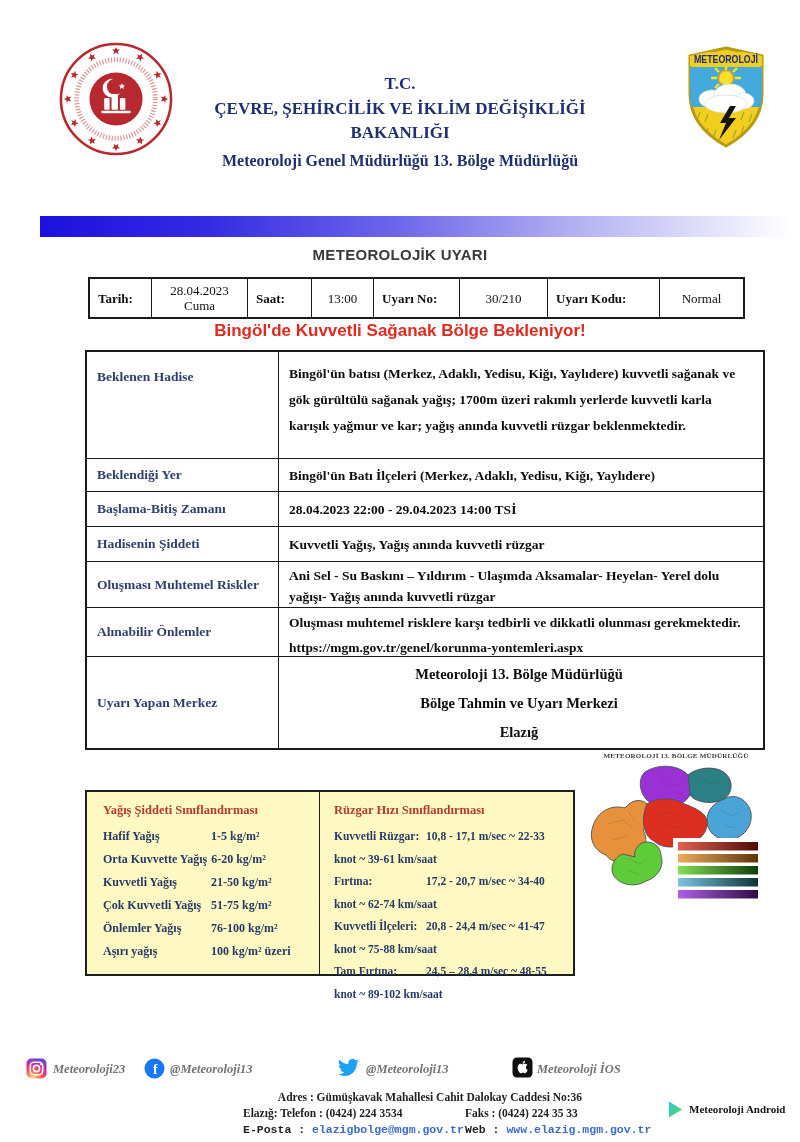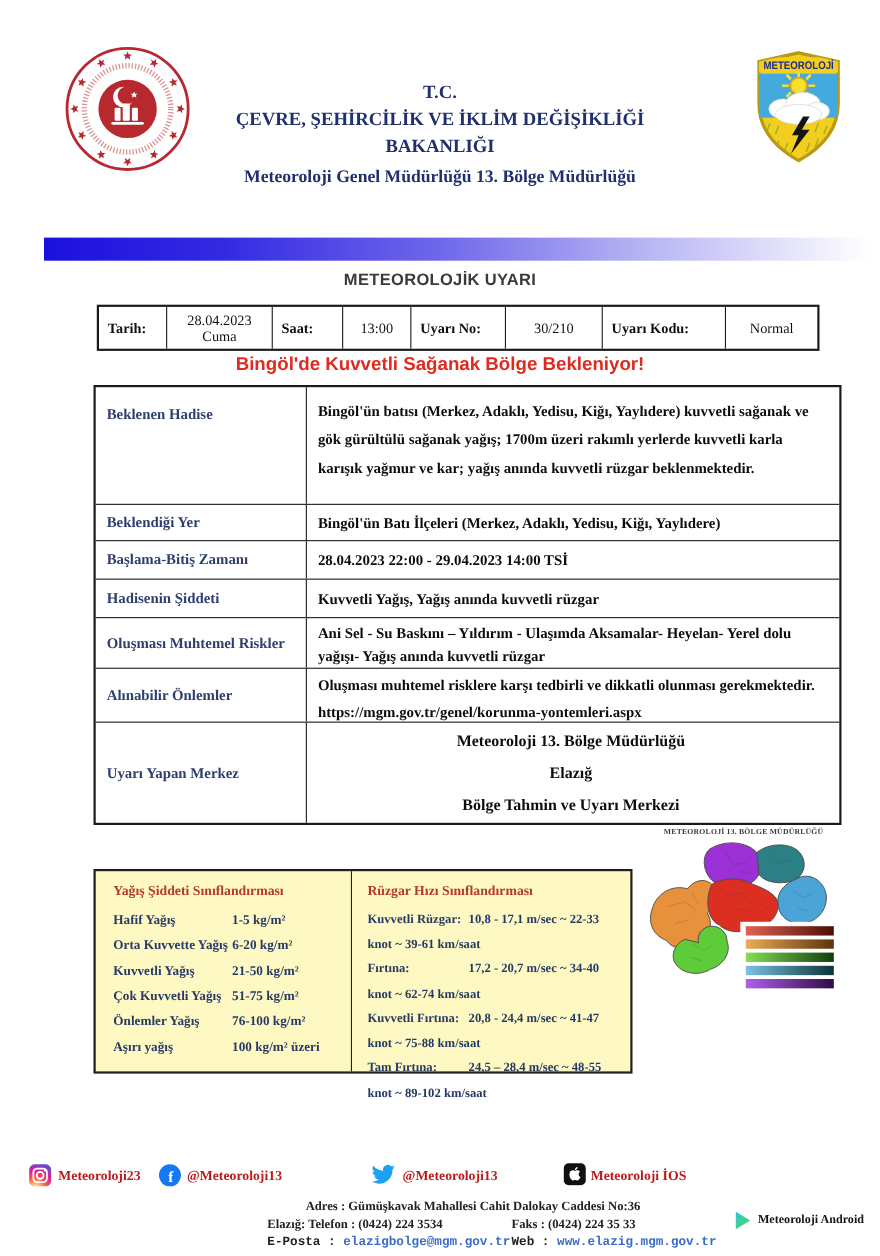--- a/index.html
+++ b/index.html
@@ -66,21 +66,21 @@
   .rainrow .rl{min-width:104px;padding-right:4px;}
   .windrow{font-size:11.5px;font-weight:bold;color:#273a66;line-height:22.5px;margin:0;}
   .windrow .wl{display:inline-block;width:92px;}
 
   
   .soc-ico{width:21px;height:21px;}
   .ig{left:26px;top:1058px;} .igl{left:53px;top:1062px;}
   .fb{left:144px;top:1058px;} .fbl{left:170px;top:1062px;}
   .tw{left:338px;top:1057px;} .twl{left:366px;top:1062px;}
   .ap{left:512px;top:1057px;} .apl{left:537px;top:1062px;}
-  .soclabel{font-weight:bold;font-size:12.5px;color:#b91c1c;}
+  .soclabel{font-weight:bold;font-size:12.5px;color:#737373;font-style:italic;}
   .addr1{left:200px;top:1091px;width:460px;text-align:center;font-weight:bold;font-size:11.5px;color:#222;}
   .addrrow{left:243px;top:1107px;width:430px;display:flex;font-weight:bold;font-size:11.5px;color:#222;}
   .addrrow.r2f{top:1123px;font-family:Liberation Mono, monospace;}
   .ac1{width:222px;} .ac2{flex:1;}
   .blue{color:#3a6cc8;}
   .gp{left:668px;top:1101px;width:15px;height:17px;}
   .gpl{left:689px;top:1103px;font-weight:bold;font-size:11px;color:#141414;}
 </style>
 </head>
 <body>
@@ -211,22 +211,22 @@
     <div class="dlabel">Alınabilir Önlemler</div>
     <div class="dvalue">
       <span>Oluşması muhtemel risklere karşı tedbirli ve dikkatli olunması gerekmektedir.</span>
       <a class="plainlink" href="#">https://mgm.gov.tr/genel/korunma-yontemleri.aspx</a>
     </div>
   </div>
   <div class="drow r7">
     <div class="dlabel">Uyarı Yapan Merkez</div>
     <div class="dvalue">
       <span>Meteoroloji 13. Bölge Müdürlüğü</span>
+      <span>Bölge Tahmin ve Uyarı Merkezi</span>
       <span>Elazığ</span>
-      <span>Bölge Tahmin ve Uyarı Merkezi</span>
     </div>
   </div>
 </div>
 
 <div class="abs mapcaption">METEOROLOJİ 13. BÖLGE MÜDÜRLÜĞÜ</div>
 <svg class="abs mapsvg" viewBox="0 0 180 155">
   <defs>
     <linearGradient id="lgr" x1="0" y1="0" x2="1" y2="0">
         <stop offset="0" stop-color="#e06152"></stop>
         <stop offset="1" stop-color="#4d0d07"></stop>
@@ -299,21 +299,21 @@
     </div>
     <div class="rainrow">
       <span class="rl">Aşırı yağış</span>
       <span>100 kg/m² üzeri</span>
     </div>
   </div>
   <div class="windcol">
     <div class="classtitle">Rüzgar Hızı Sınıflandırması</div>
     <p class="windrow"><span class="wl">Kuvvetli Rüzgar:</span><span>10,8 - 17,1 m/sec ~ 22-33 knot ~ 39-61 km/saat</span></p>
     <p class="windrow"><span class="wl">Fırtına:</span><span>17,2 - 20,7 m/sec ~ 34-40 knot ~ 62-74 km/saat</span></p>
-    <p class="windrow"><span class="wl">Kuvvetli Fırtına:</span><span>20,8 - 24,4 m/sec ~ 41-47 knot ~ 75-88 km/saat</span></p>
+    <p class="windrow"><span class="wl">Kuvvetli İlçeleri:</span><span>20,8 - 24,4 m/sec ~ 41-47 knot ~ 75-88 km/saat</span></p>
     <p class="windrow"><span class="wl">Tam Fırtına:</span><span>24,5 – 28,4 m/sec ~ 48-55 knot ~ 89-102 km/saat</span></p>
   </div>
 </div>
 
 <svg class="abs soc-ico ig" viewBox="0 0 21 21">
   <defs>
     <radialGradient id="igg" cx="0.3" cy="1.05" r="1.3">
       <stop offset="0" stop-color="#fdf497"></stop>
         <stop offset="0.35" stop-color="#fd5949"></stop>
       <stop offset="0.6" stop-color="#d6249f"></stop>

